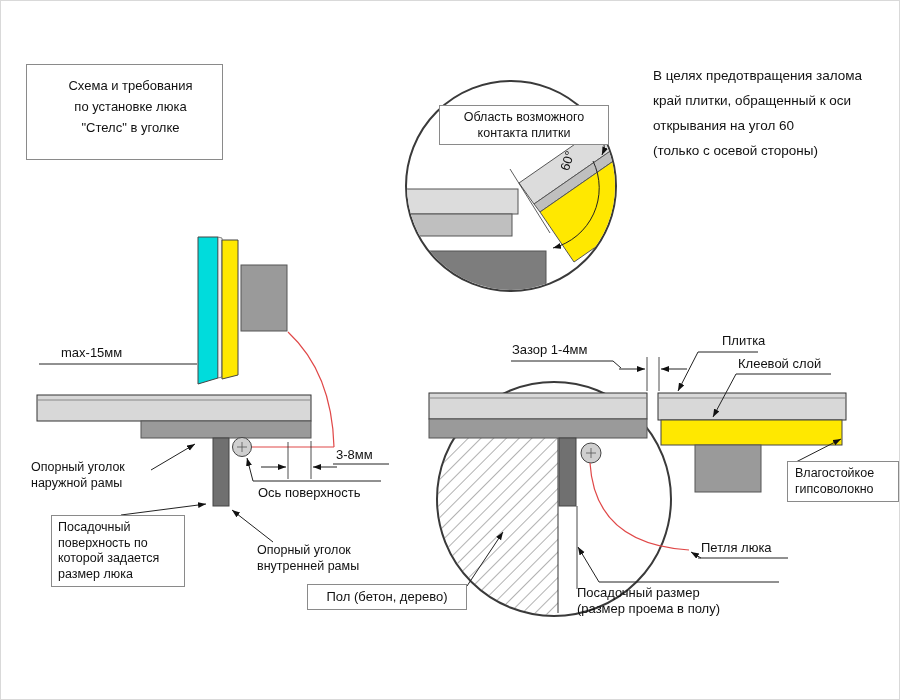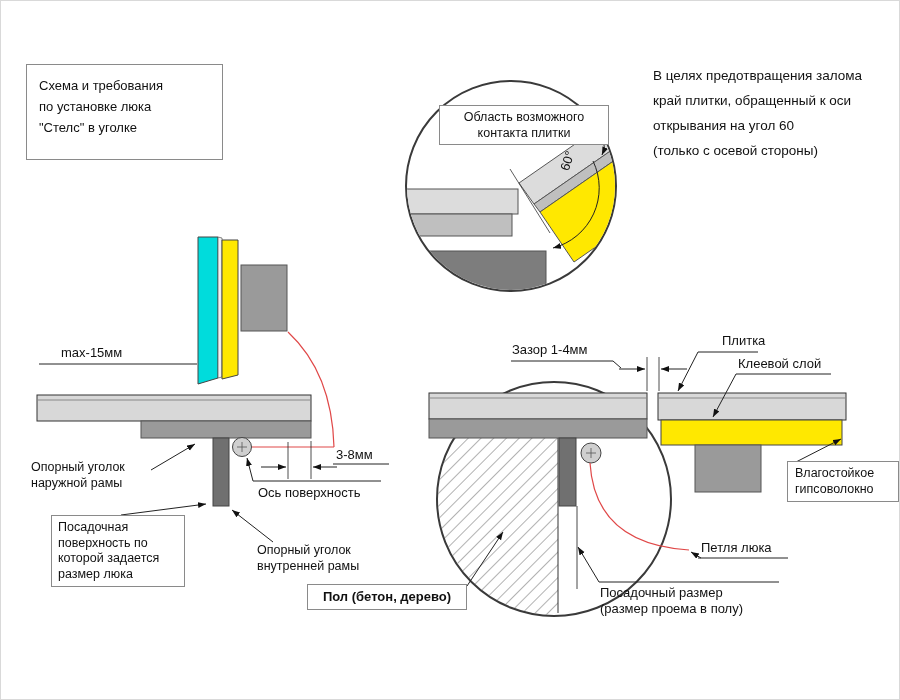--- a/index.html
+++ b/index.html
@@ -4,37 +4,37 @@
 <style>
   html,body{margin:0;padding:0;background:#fff;}
   #stage{
     position:relative;width:900px;height:700px;background:#fff;overflow:hidden;
     font-family:"Liberation Sans",sans-serif;color:#111;border:1px solid #d9d9d9;box-sizing:border-box;
   }
   #stage svg{position:absolute;left:0;top:0;}
   .lbl{position:absolute;font-size:13px;line-height:16px;white-space:nowrap;color:#111;}
   .lbl.small{font-size:12.5px;line-height:15.5px;}
   .boxed{border:1px solid #8a8a8a;background:#fff;}
-  #title-box{left:25px;top:63px;width:183px;height:84px;padding:10px 0 0 12px;line-height:21px;}
+  #title-box{left:25px;top:63px;width:183px;height:84px;padding:10px 0 0 12px;line-height:21px;text-align:center;}
   #note{left:652px;top:62px;width:274px;text-align:left;font-size:13.5px;line-height:25px;}
   #detail-label{left:424px;top:104px;width:168px;text-align:center;padding:3px 0;line-height:16px;background:#fff;margin-left:14px;}
   #angle-label{left:557px;top:152px;transform:rotate(-72deg);font-size:13px;}
   #lbl-max{left:60px;top:344px;}
   #lbl-outer{left:30px;top:459px;}
   #lbl-axis{left:257px;top:484px;}
   #lbl-38{left:335px;top:446px;}
   #lbl-seating{left:50px;top:514px;width:120px;padding:4px 6px;}
   #lbl-inner{left:256px;top:542px;}
   #lbl-zazor{left:511px;top:341px;}
   #lbl-plitka{left:721px;top:332px;}
   #lbl-kley{left:737px;top:355px;}
   #lbl-gvl{left:786px;top:460px;width:96px;padding:4px 7px;}
   #lbl-petlya{left:700px;top:539px;}
-  #lbl-pol{left:306px;top:583px;width:158px;text-align:center;padding:4px 0;font-weight:bold;}
-  #lbl-seat{left:599px;top:584px;}
+  #lbl-pol{left:306px;top:583px;width:158px;text-align:center;padding:4px 0;}
+  #lbl-seat{left:576px;top:584px;}
 </style>
 </head>
 <body>
 
 <div id="stage">
 
   <svg width="900" height="700" viewBox="0 0 900 700">
     <defs>
       <marker id="arr" markerWidth="9" markerHeight="7" refX="8" refY="3" orient="auto">
         <path d="M0,0 L8,3 L0,6 Z" fill="#111"></path>
@@ -171,21 +171,21 @@
   <div id="lbl-outer" class="lbl small">
     <div>Опорный уголок</div>
     <div>наружной рамы</div>
   </div>
 
   <div id="lbl-axis" class="lbl">Ось поверхность</div>
 
   <div id="lbl-38" class="lbl">3-8мм</div>
 
   <div id="lbl-seating" class="lbl small boxed">
-    <div>Посадочная</div>
+    <div>Посадочный</div>
     <div>поверхность по</div>
     <div>которой задается</div>
     <div>размер люка</div>
   </div>
 
   <div id="lbl-inner" class="lbl small">
     <div>Опорный уголок</div>
     <div>внутренней рамы</div>
   </div>
 

